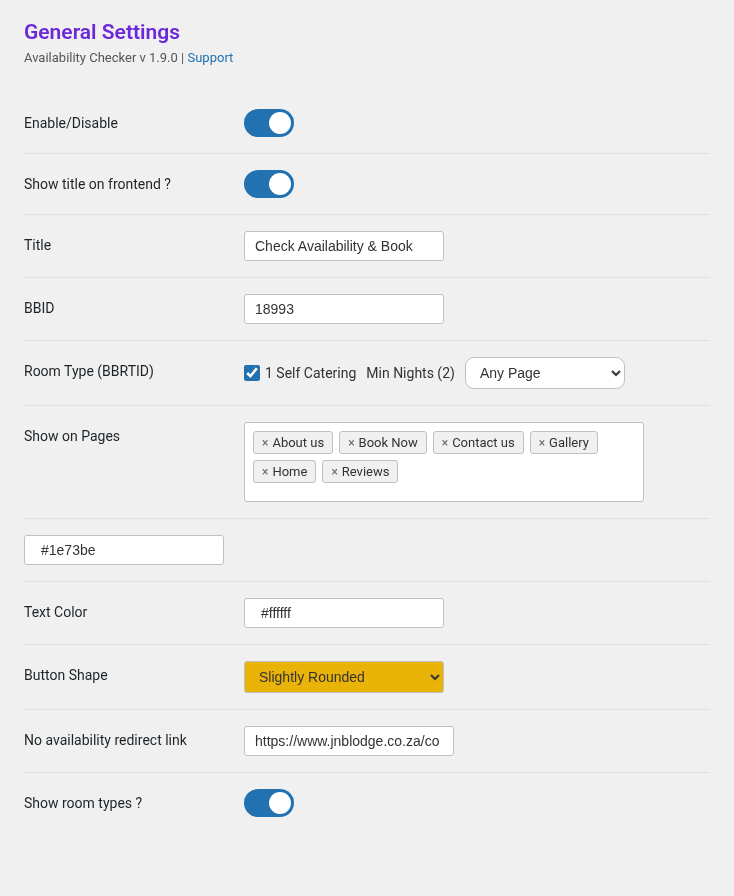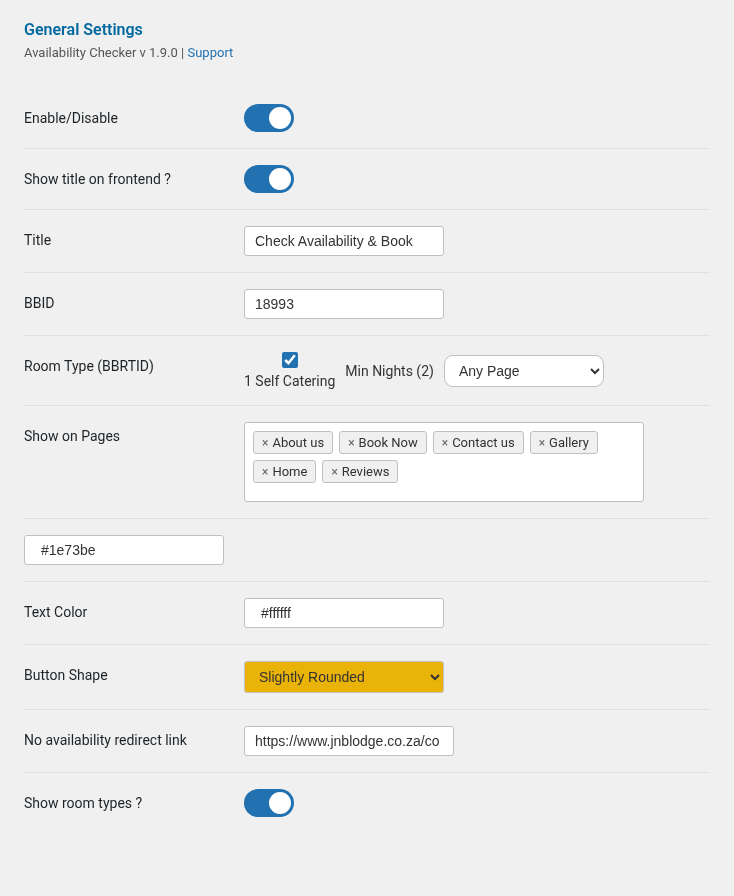--- a/index.html
+++ b/index.html
@@ -15,23 +15,23 @@
       font-size: 14px;
       width: 734px;
       min-height: 896px;
     }
 
     .page-container {
       padding: 20px 24px;
     }
 
     .page-title {
-      font-size: 16px;
+      font-size: 21px;
       font-weight: 600;
-      color: #0369a1;
+      color: #6d28d9;
       margin-bottom: 6px;
     }
 
     .version-bar {
       font-size: 13px;
       color: #555;
       margin-bottom: 28px;
     }
 
     .version-bar a {
@@ -116,21 +116,20 @@
     .room-type-row {
       display: flex;
       align-items: center;
       gap: 10px;
     }
 
     .room-type-checkbox {
       display: flex;
       align-items: center;
       gap: 5px;
-      flex-direction: column;
     }
 
     .room-type-checkbox input[type="checkbox"] {
       width: 16px;
       height: 16px;
       accent-color: #2271b1;
     }
 
     .room-type-text {
       font-size: 14px;

